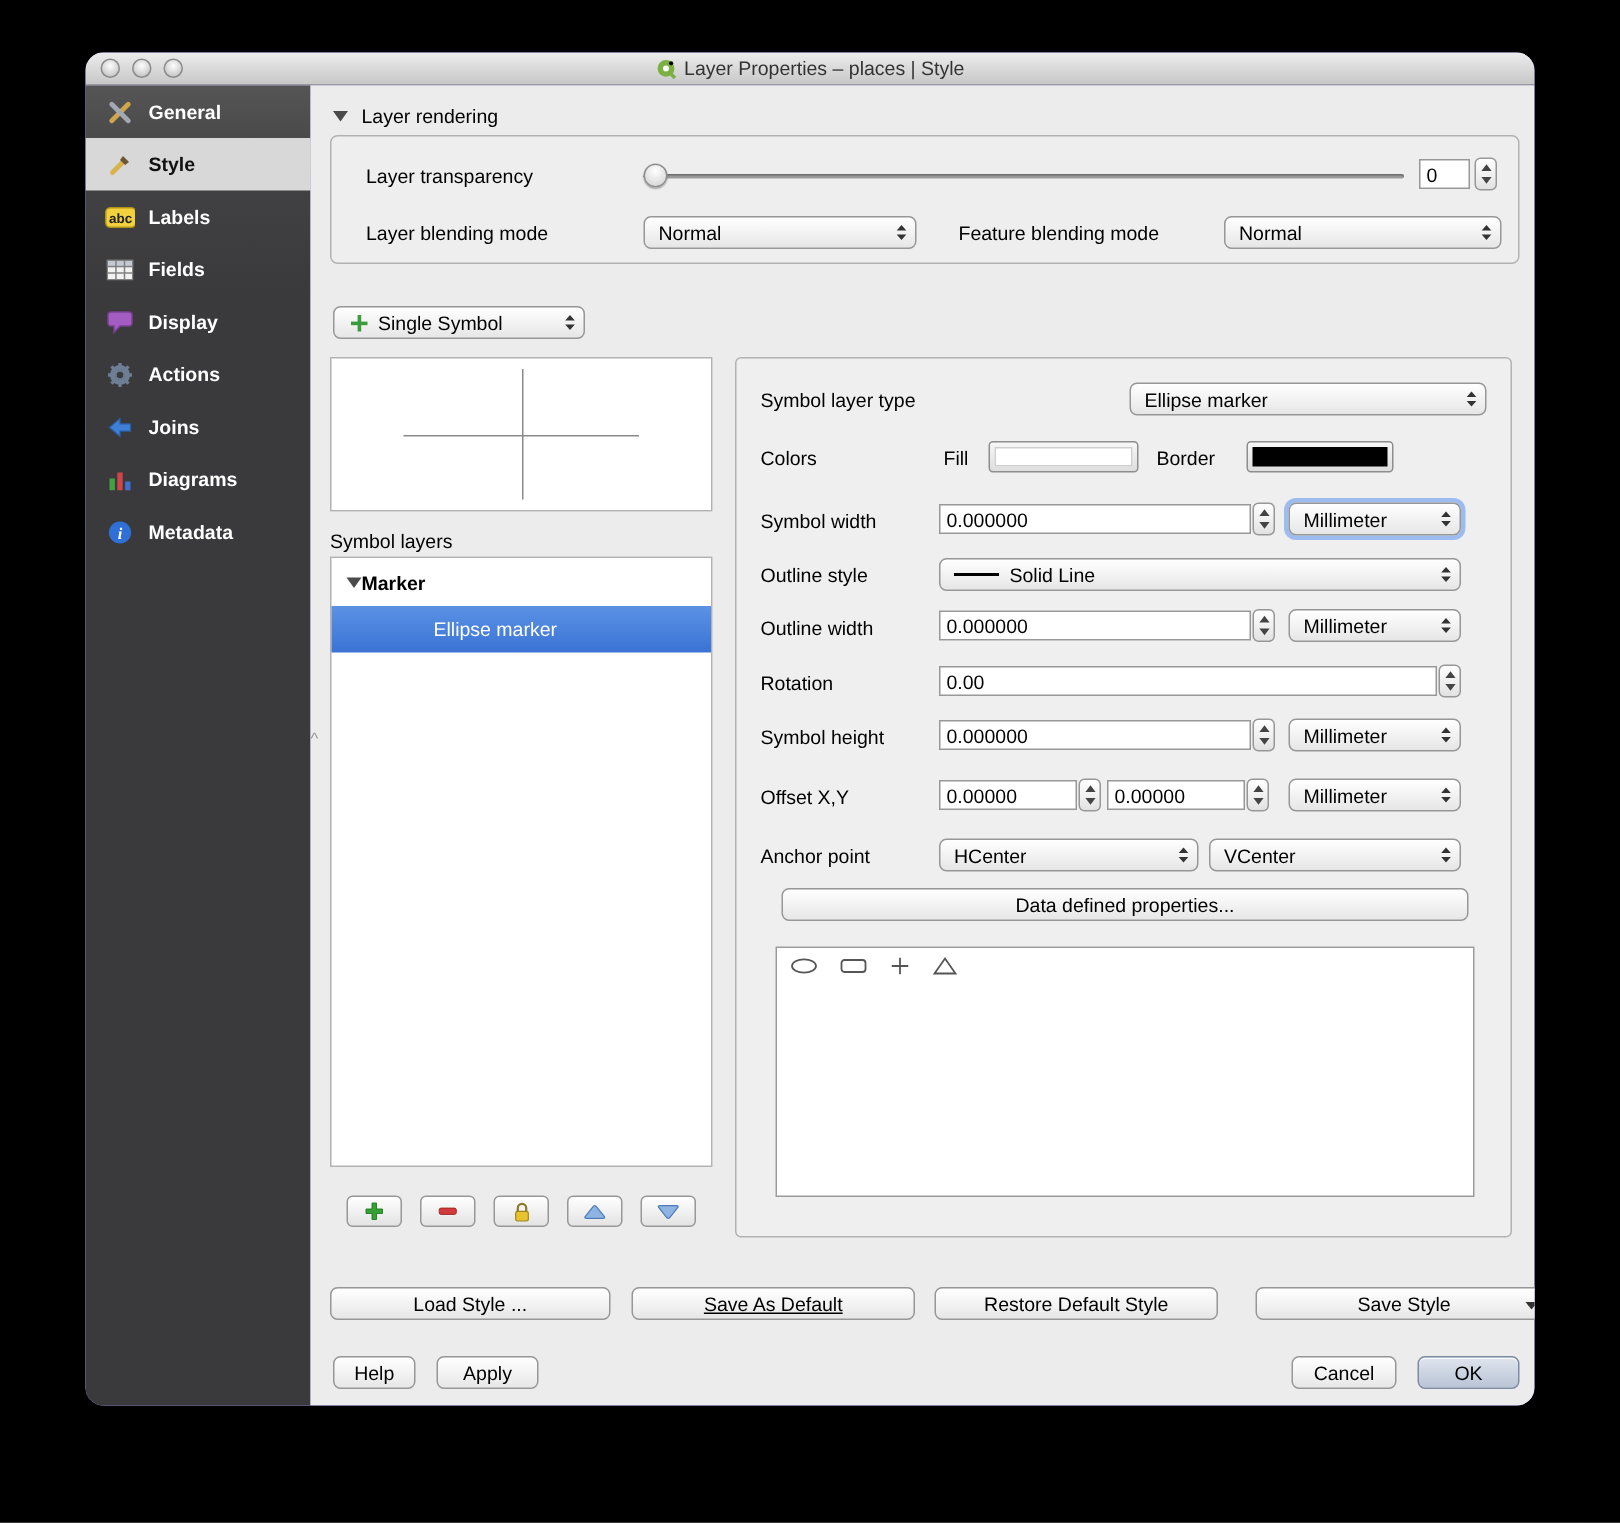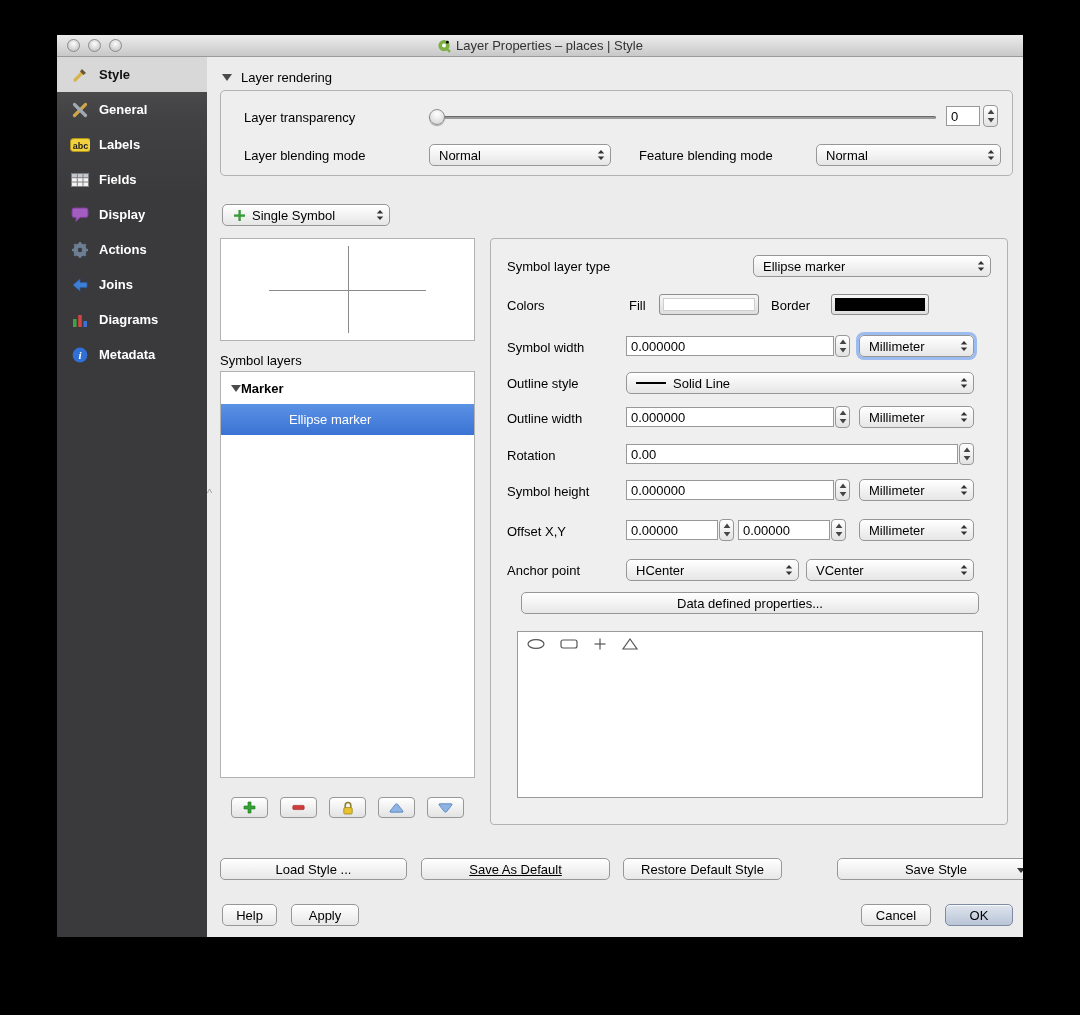--- a/index.html
+++ b/index.html
@@ -1,20 +1,20 @@
 <!DOCTYPE html>
 <html><head>
 <meta charset="utf-8">
 <style>
   * { box-sizing: border-box; margin: 0; padding: 0; }
   html,body { width:1080px; height:1015px; background:#000; font-family:"Liberation Sans", sans-serif; overflow:hidden; }
 
   .window {
     position:absolute; left:57px; top:35px; width:966px; height:902px;
-    border-radius:0; overflow:hidden; background:#c4b5fd;
+    border-radius:12px; overflow:hidden; background:#c4b5fd;
     box-shadow:0 18px 60px rgba(0,0,0,.9), 0 0 0 1px rgba(0,0,0,.5);
   }
   .titlebar {
     position:absolute; left:0; top:0; right:0; height:22px;
     background:linear-gradient(#ececec,#c8c8c8);
     border-bottom:1px solid #9a9a9a;
     display:flex; align-items:center; justify-content:center;
   }
   .traffic { position:absolute; left:10px; top:4px; display:flex; gap:8px; }
   .tl { width:13px; height:13px; border-radius:50%;
@@ -109,37 +109,37 @@
             <circle cx="7" cy="6.6" r="2" fill="#fff"></circle>
             <path d="M9.2 9.2 L13 13" stroke="#7cb043" stroke-width="2.4"></path>
             <circle cx="10.4" cy="3.2" r="1.4" fill="#f4d androide03e"></circle>
           </svg>
       </span>
       <span>Layer Properties – places | Style</span>
     </div>
   </div>
 
   <div class="sidebar">
+    <div class="side-item">
+      <span class="icon16">
+        <svg width="18" height="18">
+            <line x1="3.5" y1="14.5" x2="14.5" y2="3.5" stroke="#cfa64b" stroke-width="3.2" stroke-linecap="round"></line>
+            <line x1="3.5" y1="3.5" x2="14.5" y2="14.5" stroke="#a3a9b2" stroke-width="3.2" stroke-linecap="round"></line>
+          </svg>
+      </span>
+      <span>General</span>
+    </div>
     <div class="side-item selected">
       <span class="icon16">
         <svg width="18" height="18">
             <line x1="4" y1="14" x2="11.5" y2="6.5" stroke="#d9b24a" stroke-width="3.2" stroke-linecap="round"></line>
             <path d="M11 3 L15 7 L12.4 9 L9 5.6 Z" fill="#6b5733"></path>
           </svg>
       </span>
       <span>Style</span>
-    </div>
-    <div class="side-item">
-      <span class="icon16">
-        <svg width="18" height="18">
-            <line x1="3.5" y1="14.5" x2="14.5" y2="3.5" stroke="#cfa64b" stroke-width="3.2" stroke-linecap="round"></line>
-            <line x1="3.5" y1="3.5" x2="14.5" y2="14.5" stroke="#a3a9b2" stroke-width="3.2" stroke-linecap="round"></line>
-          </svg>
-      </span>
-      <span>General</span>
     </div>
     <div class="side-item">
       <span class="icon16">
         <svg width="21" height="14">
             <rect x="0.5" y="0.5" width="20" height="13" rx="3" fill="#f3d03e" stroke="#b09417"></rect>
             <text x="10.5" y="10.5" font-size="9" font-weight="bold" text-anchor="middle" fill="#222" font-family="Liberation Sans">abc</text>
           </svg>
       </span>
       <span>Labels</span>
     </div>
@@ -501,21 +501,21 @@
         </div>
       </div>
     </div>
 
     <div class="btn" style="left:13px; top:801px; width:187px;">
       <span>Load Style ...</span>
     </div>
     <div class="btn" style="left:214px; top:801px; width:189px;text-decoration:underline;">
       <span>Save As Default</span>
     </div>
-    <div class="btn" style="left:416px; top:801px; width:159px;">
+    <div class="btn" style="left:416px; top:801px; width:189px;">
       <span>Restore Default Style</span>
     </div>
     <div class="btn" style="left:630px; top:801px; width:198px;">
       <span>Save Style</span>
       <span class="savecaret"></span>
     </div>
 
     <div class="btn" style="left:15px; top:847px; width:55px;">
       <span>Help</span>
     </div>

